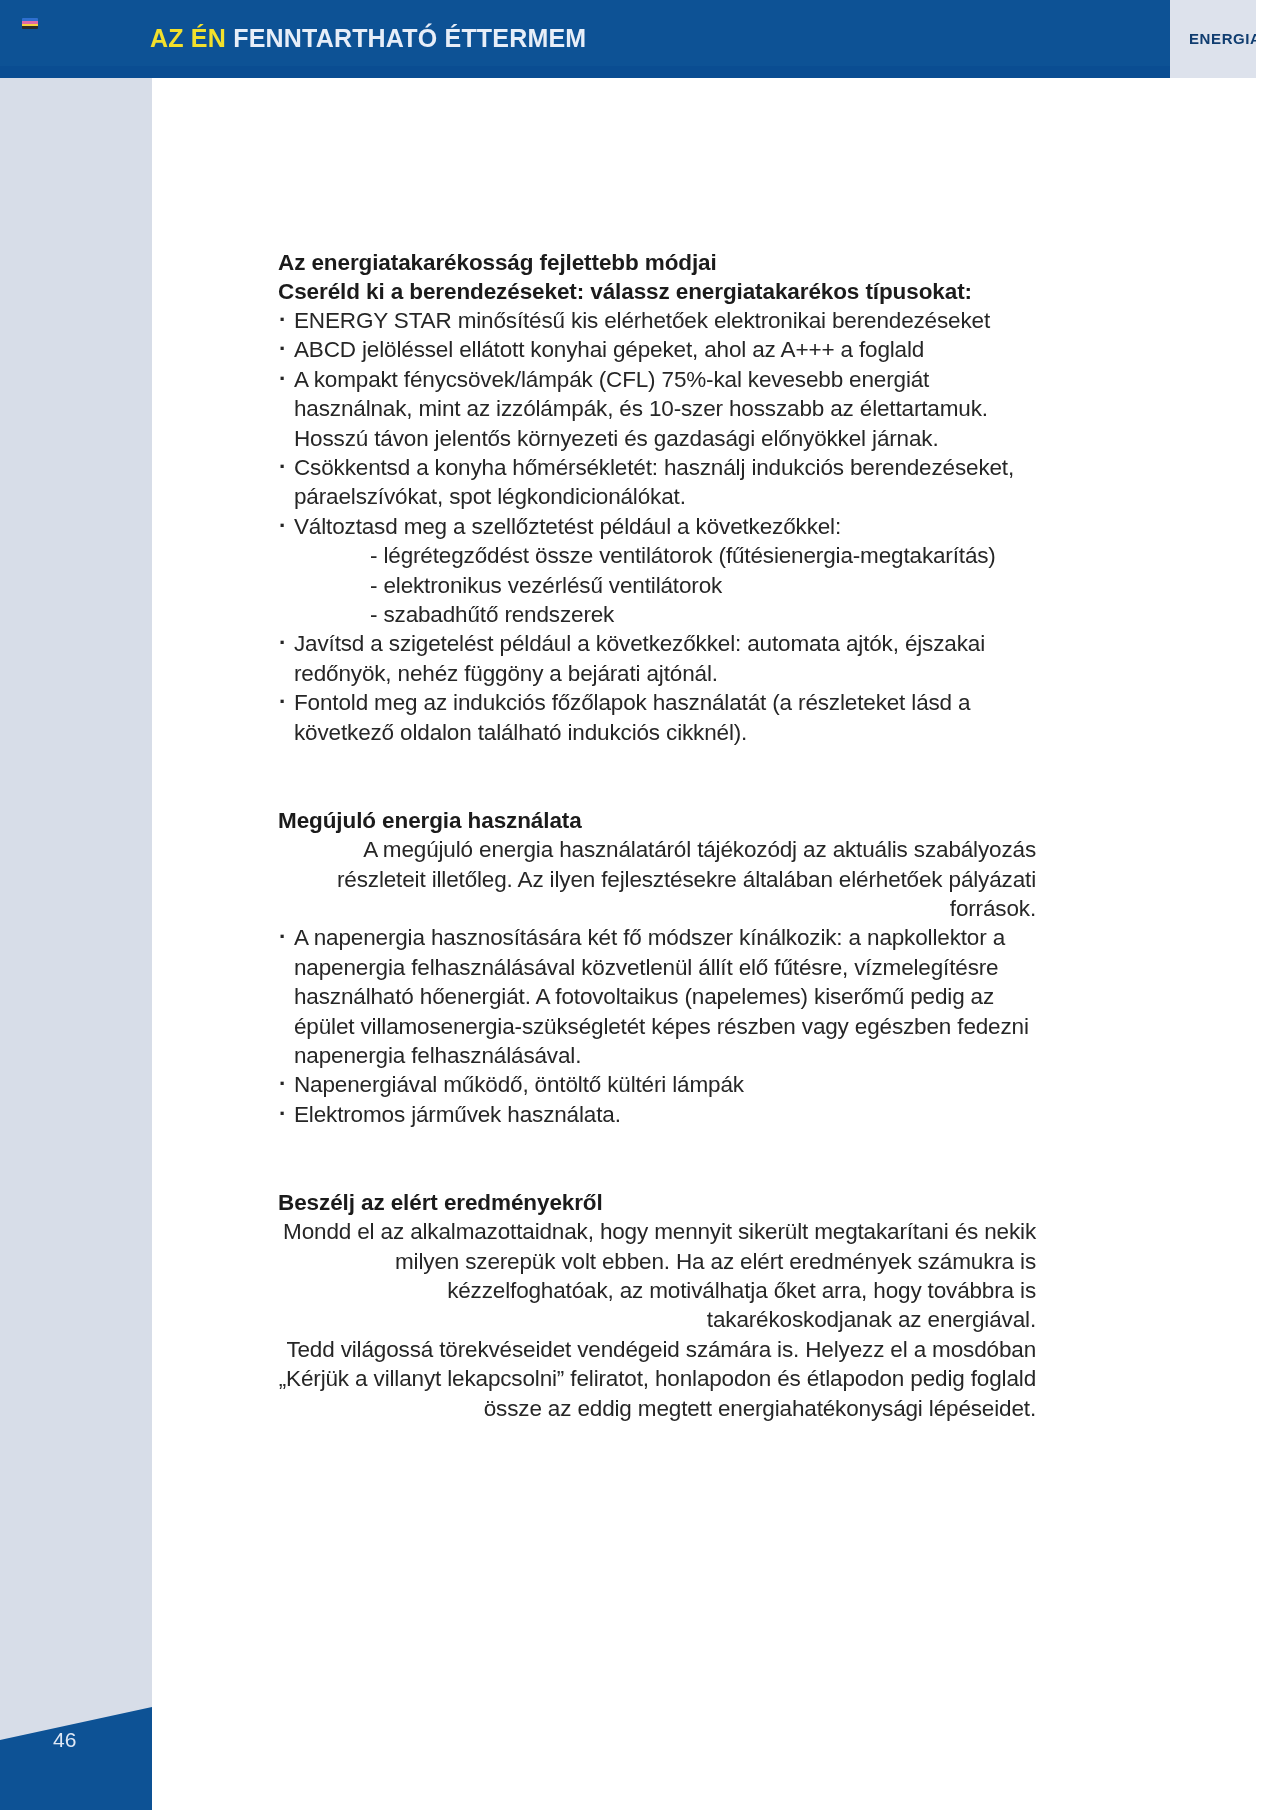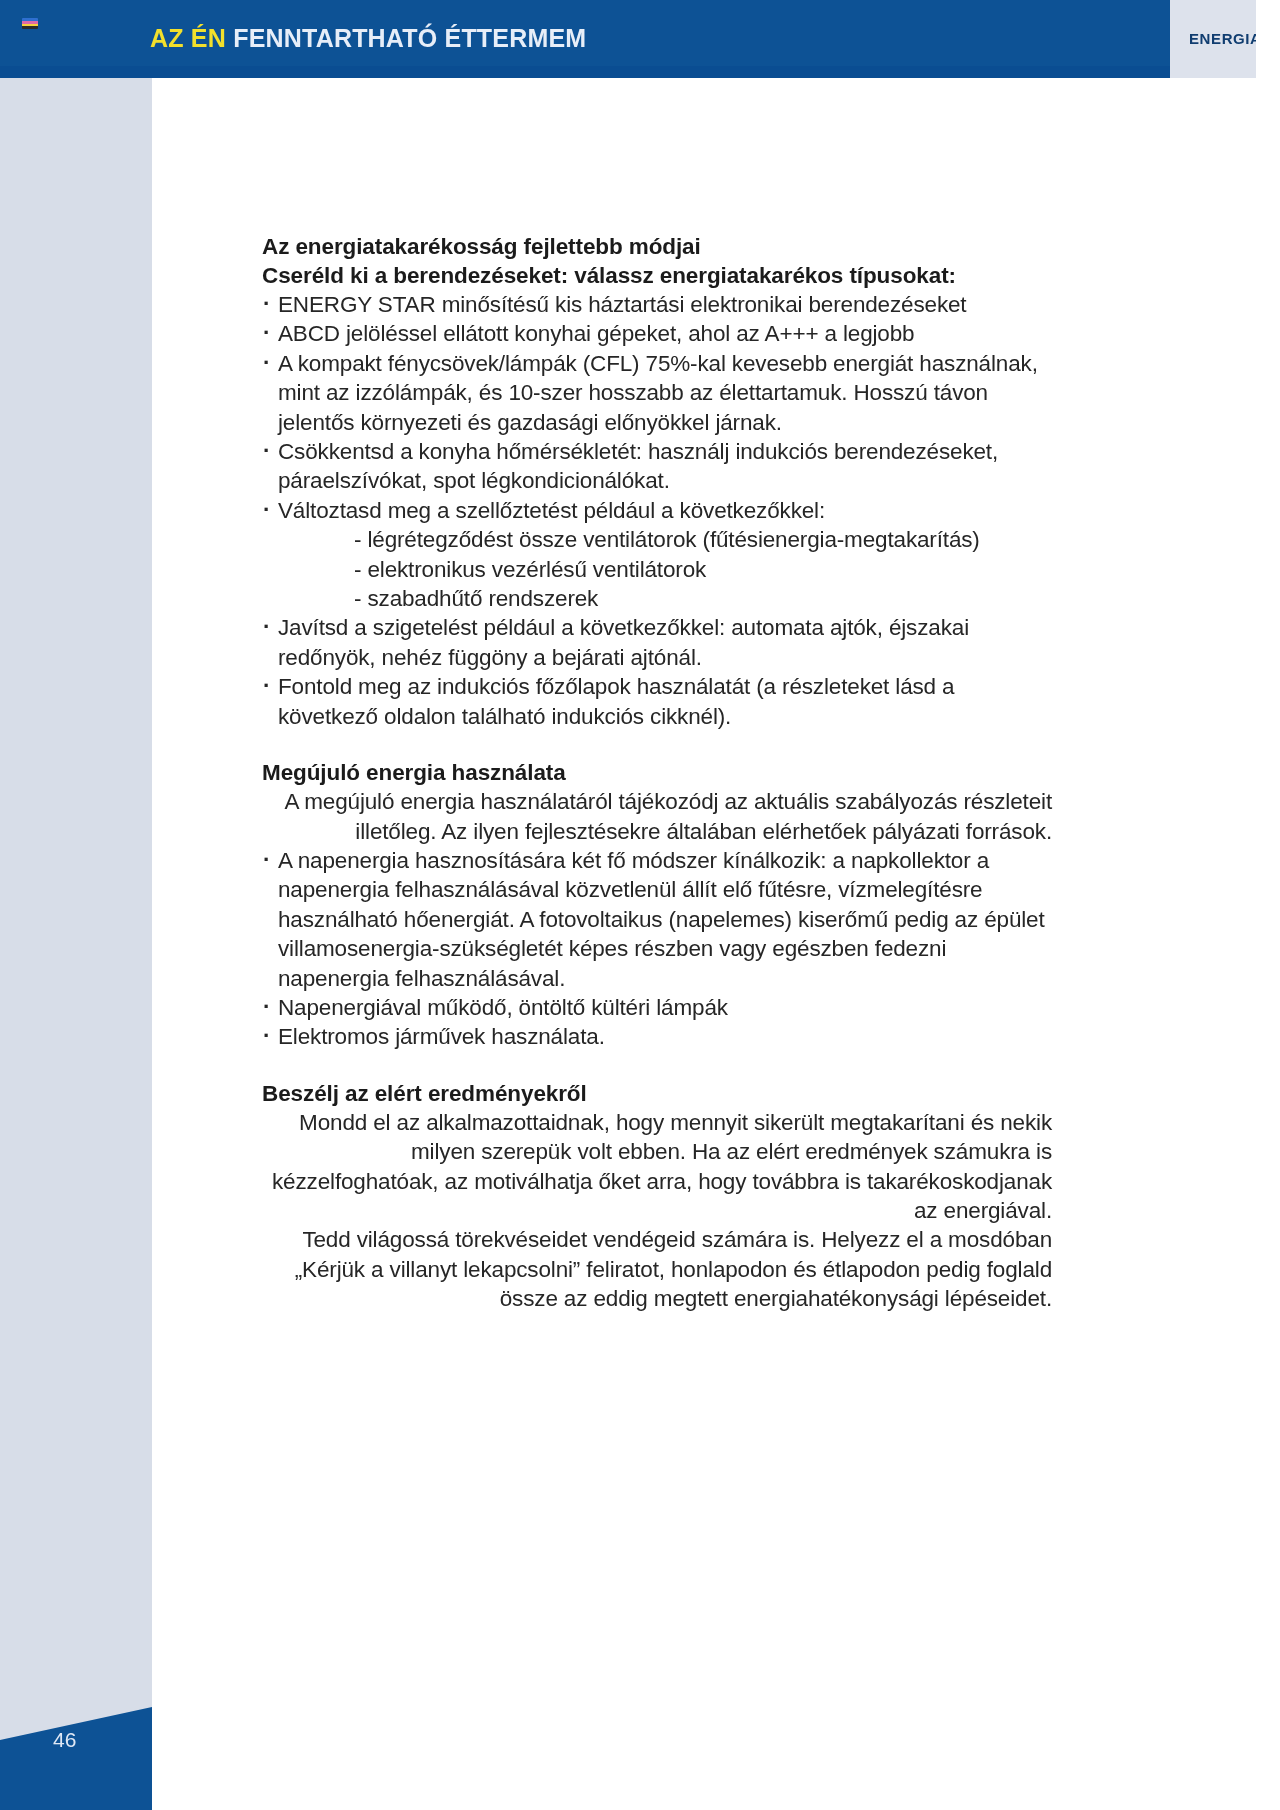--- a/index.html
+++ b/index.html
@@ -122,21 +122,21 @@
 
   
   .content {
     position: absolute;
     left: 262px;
     top: 232px;
     width: 790px;
     color: #231f20;
   }
 
-  .block { margin: 0; }
+  .block { margin: 16px; }
 
   .heading {
     font-family: "Liberation Sans", sans-serif;
     font-size: 22.5px;
     font-weight: bold;
     line-height: 29px;
     letter-spacing: -0.1px;
     color: #1b1b1b;
   }
 
@@ -204,22 +204,22 @@
 
   <div class="header-tag"></div>
   <div class="header-tag-label">ENERGIA</div>
 
   <div class="content">
 
     <div class="block">
       <div class="heading">Az energiatakarékosság fejlettebb módjai</div>
       <div class="heading">Cseréld ki a berendezéseket: válassz energiatakarékos típusokat:</div>
 
-      <div class="bullet">ENERGY STAR minősítésű kis háztartási elektronikai berendezéseket</div>
-      <div class="bullet">ABCD jelöléssel ellátott konyhai gépeket, ahol az A+++ a legjobb</div>
+      <div class="bullet">ENERGY STAR minősítésű kis elérhetőek elektronikai berendezéseket</div>
+      <div class="bullet">ABCD jelöléssel ellátott konyhai gépeket, ahol az A+++ a foglald</div>
       <div class="bullet">A kompakt fénycsövek/lámpák (CFL) 75%-kal kevesebb energiát használnak, mint az izzólámpák, és 10-szer hosszabb az élettartamuk. Hosszú távon jelentős környezeti és gazdasági előnyökkel járnak.</div>
       <div class="bullet">Csökkentsd a konyha hőmérsékletét: használj indukciós berendezéseket, páraelszívókat, spot légkondicionálókat.</div>
       <div class="bullet">Változtasd meg a szellőztetést például a következőkkel:</div>
 
       <div class="subitem">- légrétegződést össze ventilátorok (fűtésienergia-megtakarítás)</div>
       <div class="subitem">- elektronikus vezérlésű ventilátorok</div>
       <div class="subitem">- szabadhűtő rendszerek</div>
 
       <div class="bullet">Javítsd a szigetelést például a következőkkel: automata ajtók, éjszakai redőnyök, nehéz függöny a bejárati ajtónál.</div>
       <div class="bullet">Fontold meg az indukciós főzőlapok használatát (a részleteket lásd a következő oldalon található indukciós cikknél).</div>

